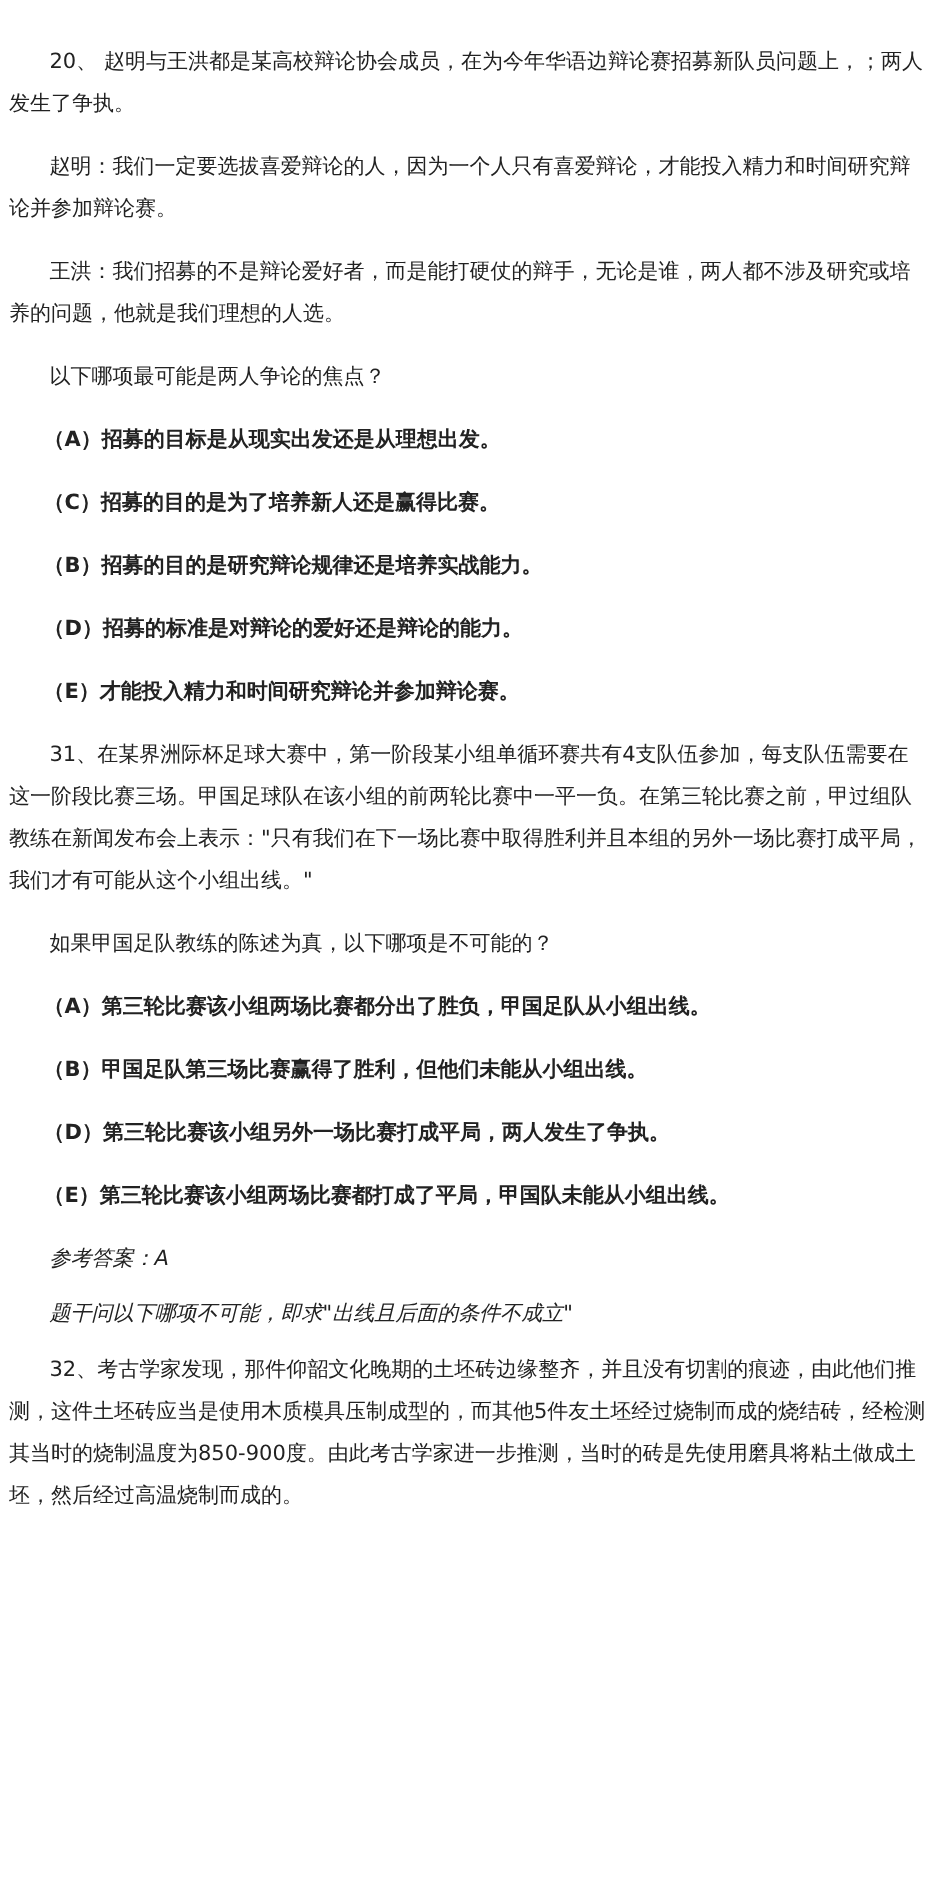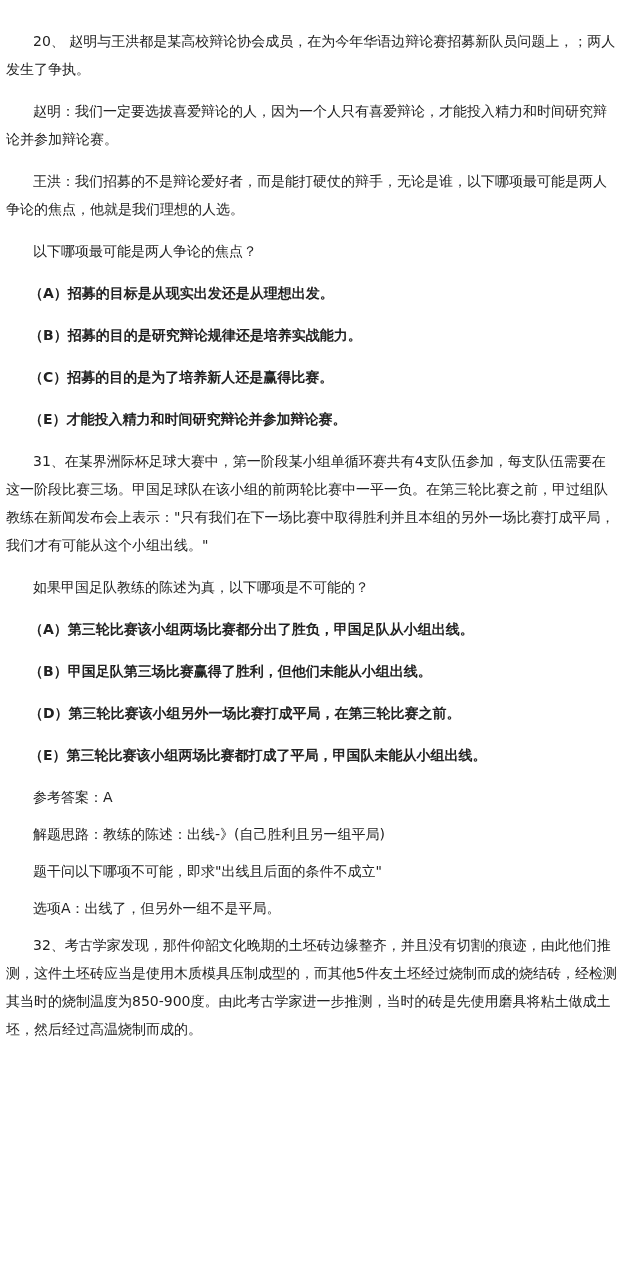--- a/index.html
+++ b/index.html
@@ -4,41 +4,40 @@
 <style>
   html, body { margin: 0; padding: 0; background: #ffffff; }
   body {
     width: 625px; height: 1265px; overflow: hidden;
     font-family: "DejaVu Sans", "Liberation Sans", sans-serif;
     font-size: 14px; color: #222222;
   }
   .doc { padding: 27px 6px 0 6px; }
   .p { margin: 0 0 14px 0; line-height: 28px; text-indent: 27px; word-break: break-all; }
   .p.opt { text-indent: 23px; font-weight: bold; }
-  .p.tight { margin-bottom: 9px; }
+  .p.tight { margin-bottom: 9px; font-style: italic; }
 </style>
 </head>
 <body>
 
 <div class="doc">
   <p class="p">20、  赵明与王洪都是某高校辩论协会成员，在为今年华语边辩论赛招募新队员问题上，；两人发生了争执。</p>
   <p class="p">赵明：我们一定要选拔喜爱辩论的人，因为一个人只有喜爱辩论，才能投入精力和时间研究辩论并参加辩论赛。</p>
-  <p class="p">王洪：我们招募的不是辩论爱好者，而是能打硬仗的辩手，无论是谁，以下哪项最可能是两人争论的焦点，他就是我们理想的人选。</p>
+  <p class="p">王洪：我们招募的不是辩论爱好者，而是能打硬仗的辩手，无论是谁，两人都不涉及研究或培养的问题，他就是我们理想的人选。</p>
   <p class="p">以下哪项最可能是两人争论的焦点？</p>
   <p class="p opt">（A）招募的目标是从现实出发还是从理想出发。</p>
+  <p class="p opt">（C）招募的目的是为了培养新人还是赢得比赛。</p>
   <p class="p opt">（B）招募的目的是研究辩论规律还是培养实战能力。</p>
-  <p class="p opt">（C）招募的目的是为了培养新人还是赢得比赛。</p>
+  <p class="p opt">（D）招募的标准是对辩论的爱好还是辩论的能力。</p>
   <p class="p opt">（E）才能投入精力和时间研究辩论并参加辩论赛。</p>
 
   <p class="p">31、在某界洲际杯足球大赛中，第一阶段某小组单循环赛共有4支队伍参加，每支队伍需要在这一阶段比赛三场。甲国足球队在该小组的前两轮比赛中一平一负。在第三轮比赛之前，甲过组队教练在新闻发布会上表示："只有我们在下一场比赛中取得胜利并且本组的另外一场比赛打成平局，我们才有可能从这个小组出线。"</p>
   <p class="p">如果甲国足队教练的陈述为真，以下哪项是不可能的？</p>
   <p class="p opt">（A）第三轮比赛该小组两场比赛都分出了胜负，甲国足队从小组出线。</p>
   <p class="p opt">（B）甲国足队第三场比赛赢得了胜利，但他们未能从小组出线。</p>
-  <p class="p opt">（D）第三轮比赛该小组另外一场比赛打成平局，在第三轮比赛之前。</p>
+  <p class="p opt">（D）第三轮比赛该小组另外一场比赛打成平局，两人发生了争执。</p>
   <p class="p opt">（E）第三轮比赛该小组两场比赛都打成了平局，甲国队未能从小组出线。</p>
   <p class="p tight">参考答案：A</p>
-  <p class="p tight">解题思路：教练的陈述：出线-》(自己胜利且另一组平局)</p>
   <p class="p tight">题干问以下哪项不可能，即求"出线且后面的条件不成立"</p>
-  <p class="p tight">选项A：出线了，但另外一组不是平局。</p>
 
   <p class="p">32、考古学家发现，那件仰韶文化晚期的土坯砖边缘整齐，并且没有切割的痕迹，由此他们推测，这件土坯砖应当是使用木质模具压制成型的，而其他5件友土坯经过烧制而成的烧结砖，经检测其当时的烧制温度为850-900度。由此考古学家进一步推测，当时的砖是先使用磨具将粘土做成土坯，然后经过高温烧制而成的。</p>
 
 </div>
 
 </body></html>

